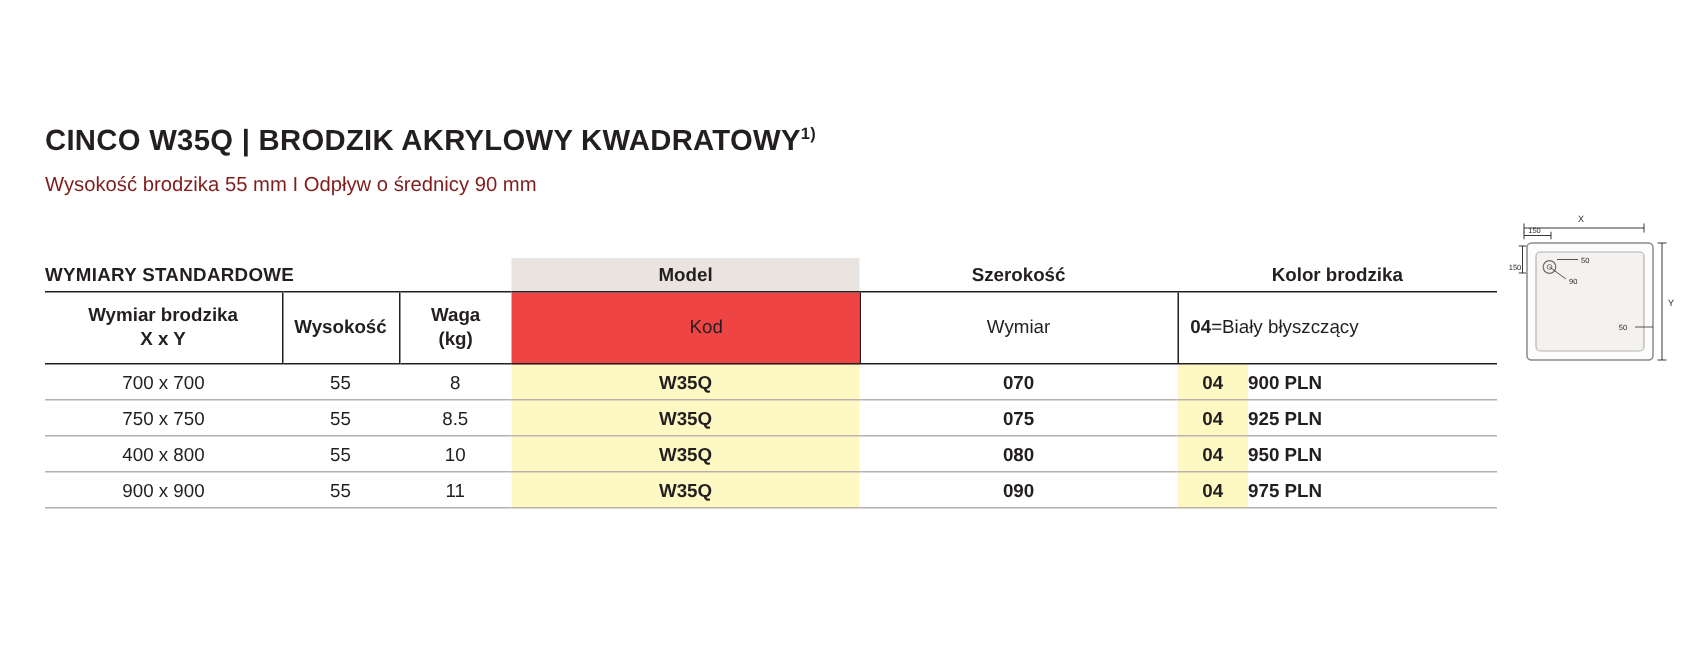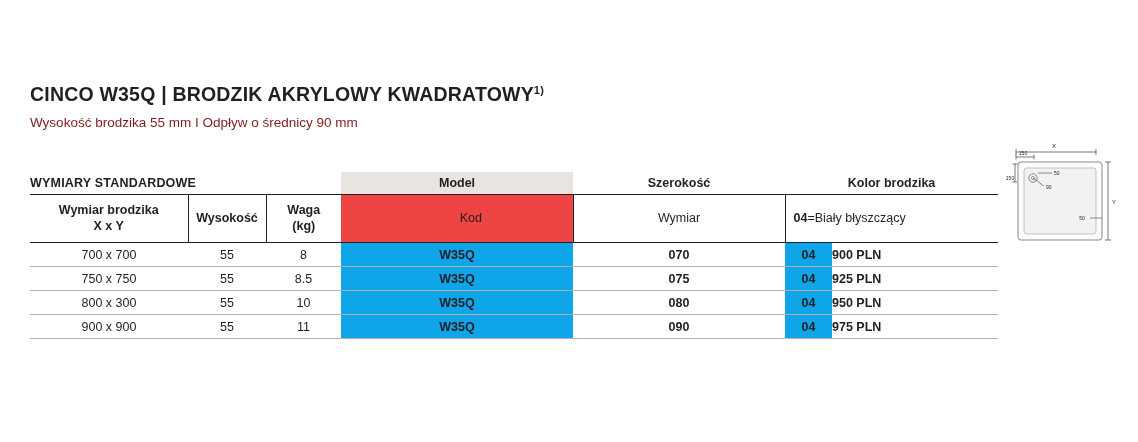--- a/index.html
+++ b/index.html
@@ -113,21 +113,21 @@
   }
   tr.sub td.colorcell b { font-weight: bold; }
 
   
   tr.data td {
     height: 23px;
     font-size: 12.5px;
     text-align: center;
     border-bottom: 1px solid #b7b2ae;
   }
-  tr.data td.shaded { background: #0ea5e9; }
+  tr.data td.shaded { background: #fef9c3; }
   tr.data td.bold { font-weight: bold; }
   tr.data td.price {
     text-align: left;
     padding-right: 10px;
     font-weight: bold;
   }
   tr.data:last-child td { border-bottom: 1px solid #b7b2ae; }
 
   
   .drawing {
@@ -194,21 +194,21 @@
         <tr class="data">
           <td>750 x 750</td>
           <td>55</td>
           <td>8.5</td>
           <td class="shaded bold">W35Q</td>
           <td class="bold">075</td>
           <td class="shaded bold">04</td>
           <td class="price">925 PLN</td>
         </tr>
         <tr class="data">
-          <td>800 x 300</td>
+          <td>400 x 800</td>
           <td>55</td>
           <td>10</td>
           <td class="shaded bold">W35Q</td>
           <td class="bold">080</td>
           <td class="shaded bold">04</td>
           <td class="price">950 PLN</td>
         </tr>
         <tr class="data">
           <td>900 x 900</td>
           <td>55</td>

